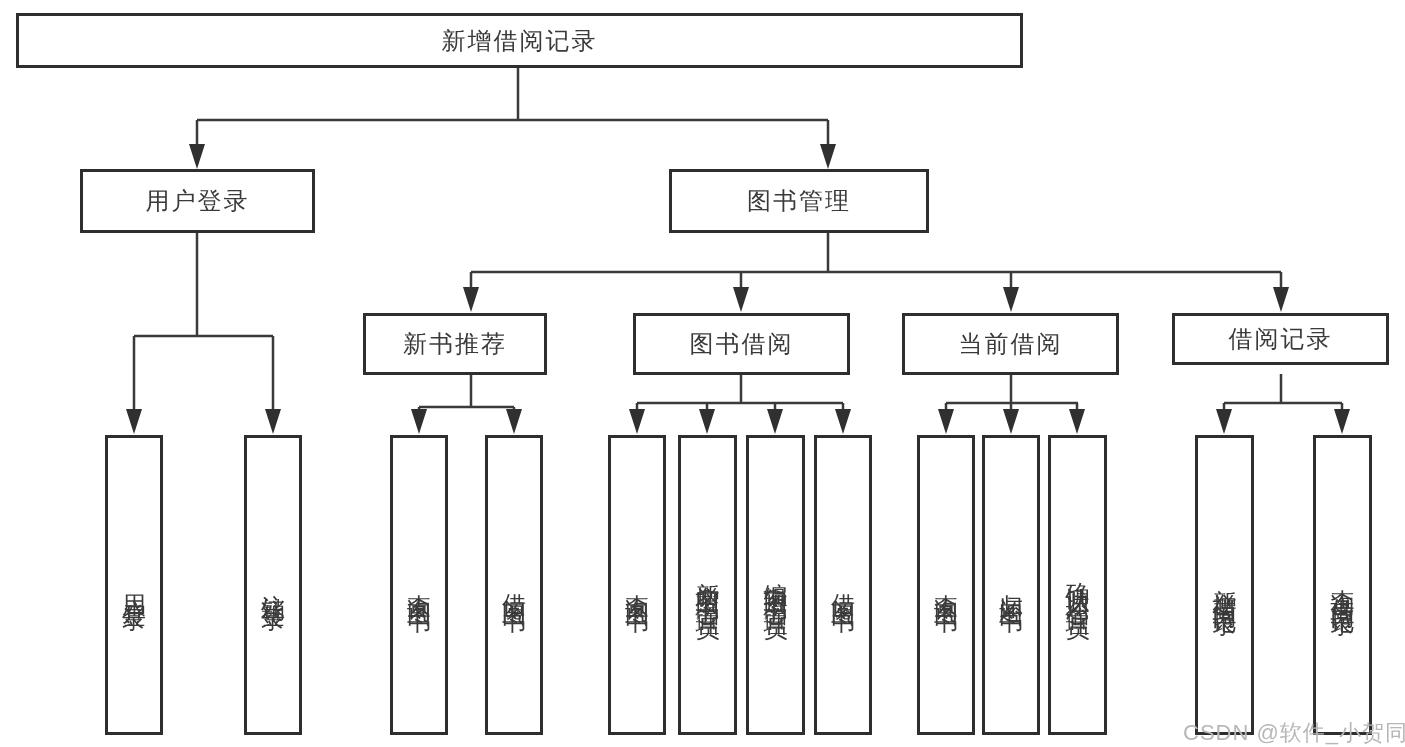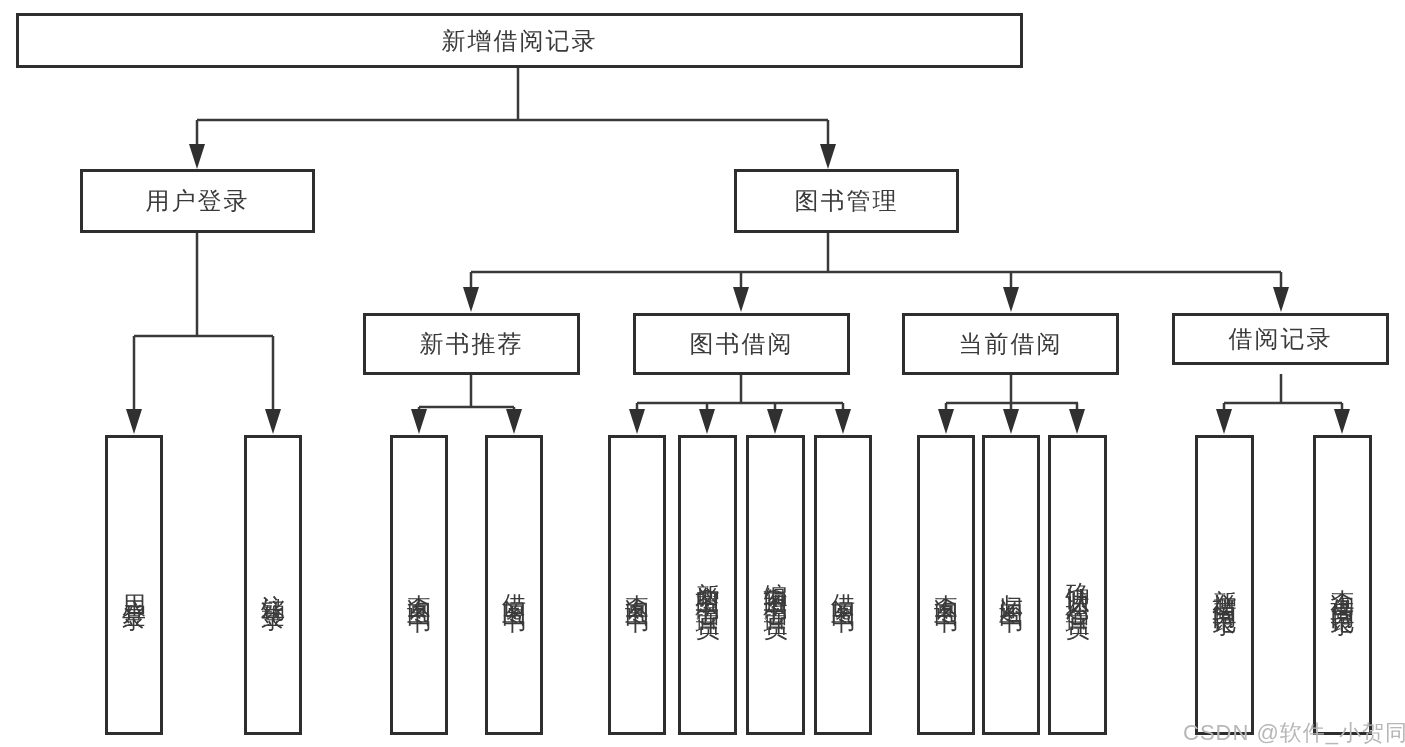--- a/index.html
+++ b/index.html
@@ -56,25 +56,25 @@
              M1216 409 L1232 409 L1224 434 Z  M1334 409 L1350 409 L1342 434 Z" fill="#303030" stroke="none"></path>
   </svg>
 
   <div class="hbox" style="left:16px;top:13px;width:1007px;height:55px">
     <span>新增借阅记录</span>
   </div>
 
   <div class="hbox" style="left:80px;top:169px;width:235px;height:64px">
     <span>用户登录</span>
   </div>
-  <div class="hbox" style="left:734px;top:169px;width:225px;height:64px">
+  <div class="hbox" style="left:669px;top:169px;width:260px;height:64px">
     <span>图书管理</span>
   </div>
 
-  <div class="hbox" style="left:363px;top:313px;width:217px;height:62px">
+  <div class="hbox" style="left:363px;top:313px;width:184px;height:62px">
     <span>新书推荐</span>
   </div>
   <div class="hbox" style="left:902px;top:313px;width:217px;height:62px">
     <span>当前借阅</span>
   </div>
   <div class="hbox" style="left:633px;top:313px;width:217px;height:62px">
     <span>图书借阅</span>
   </div>
   <div class="hbox" style="left:1172px;top:313px;width:217px;height:52px">
     <span>借阅记录</span>

